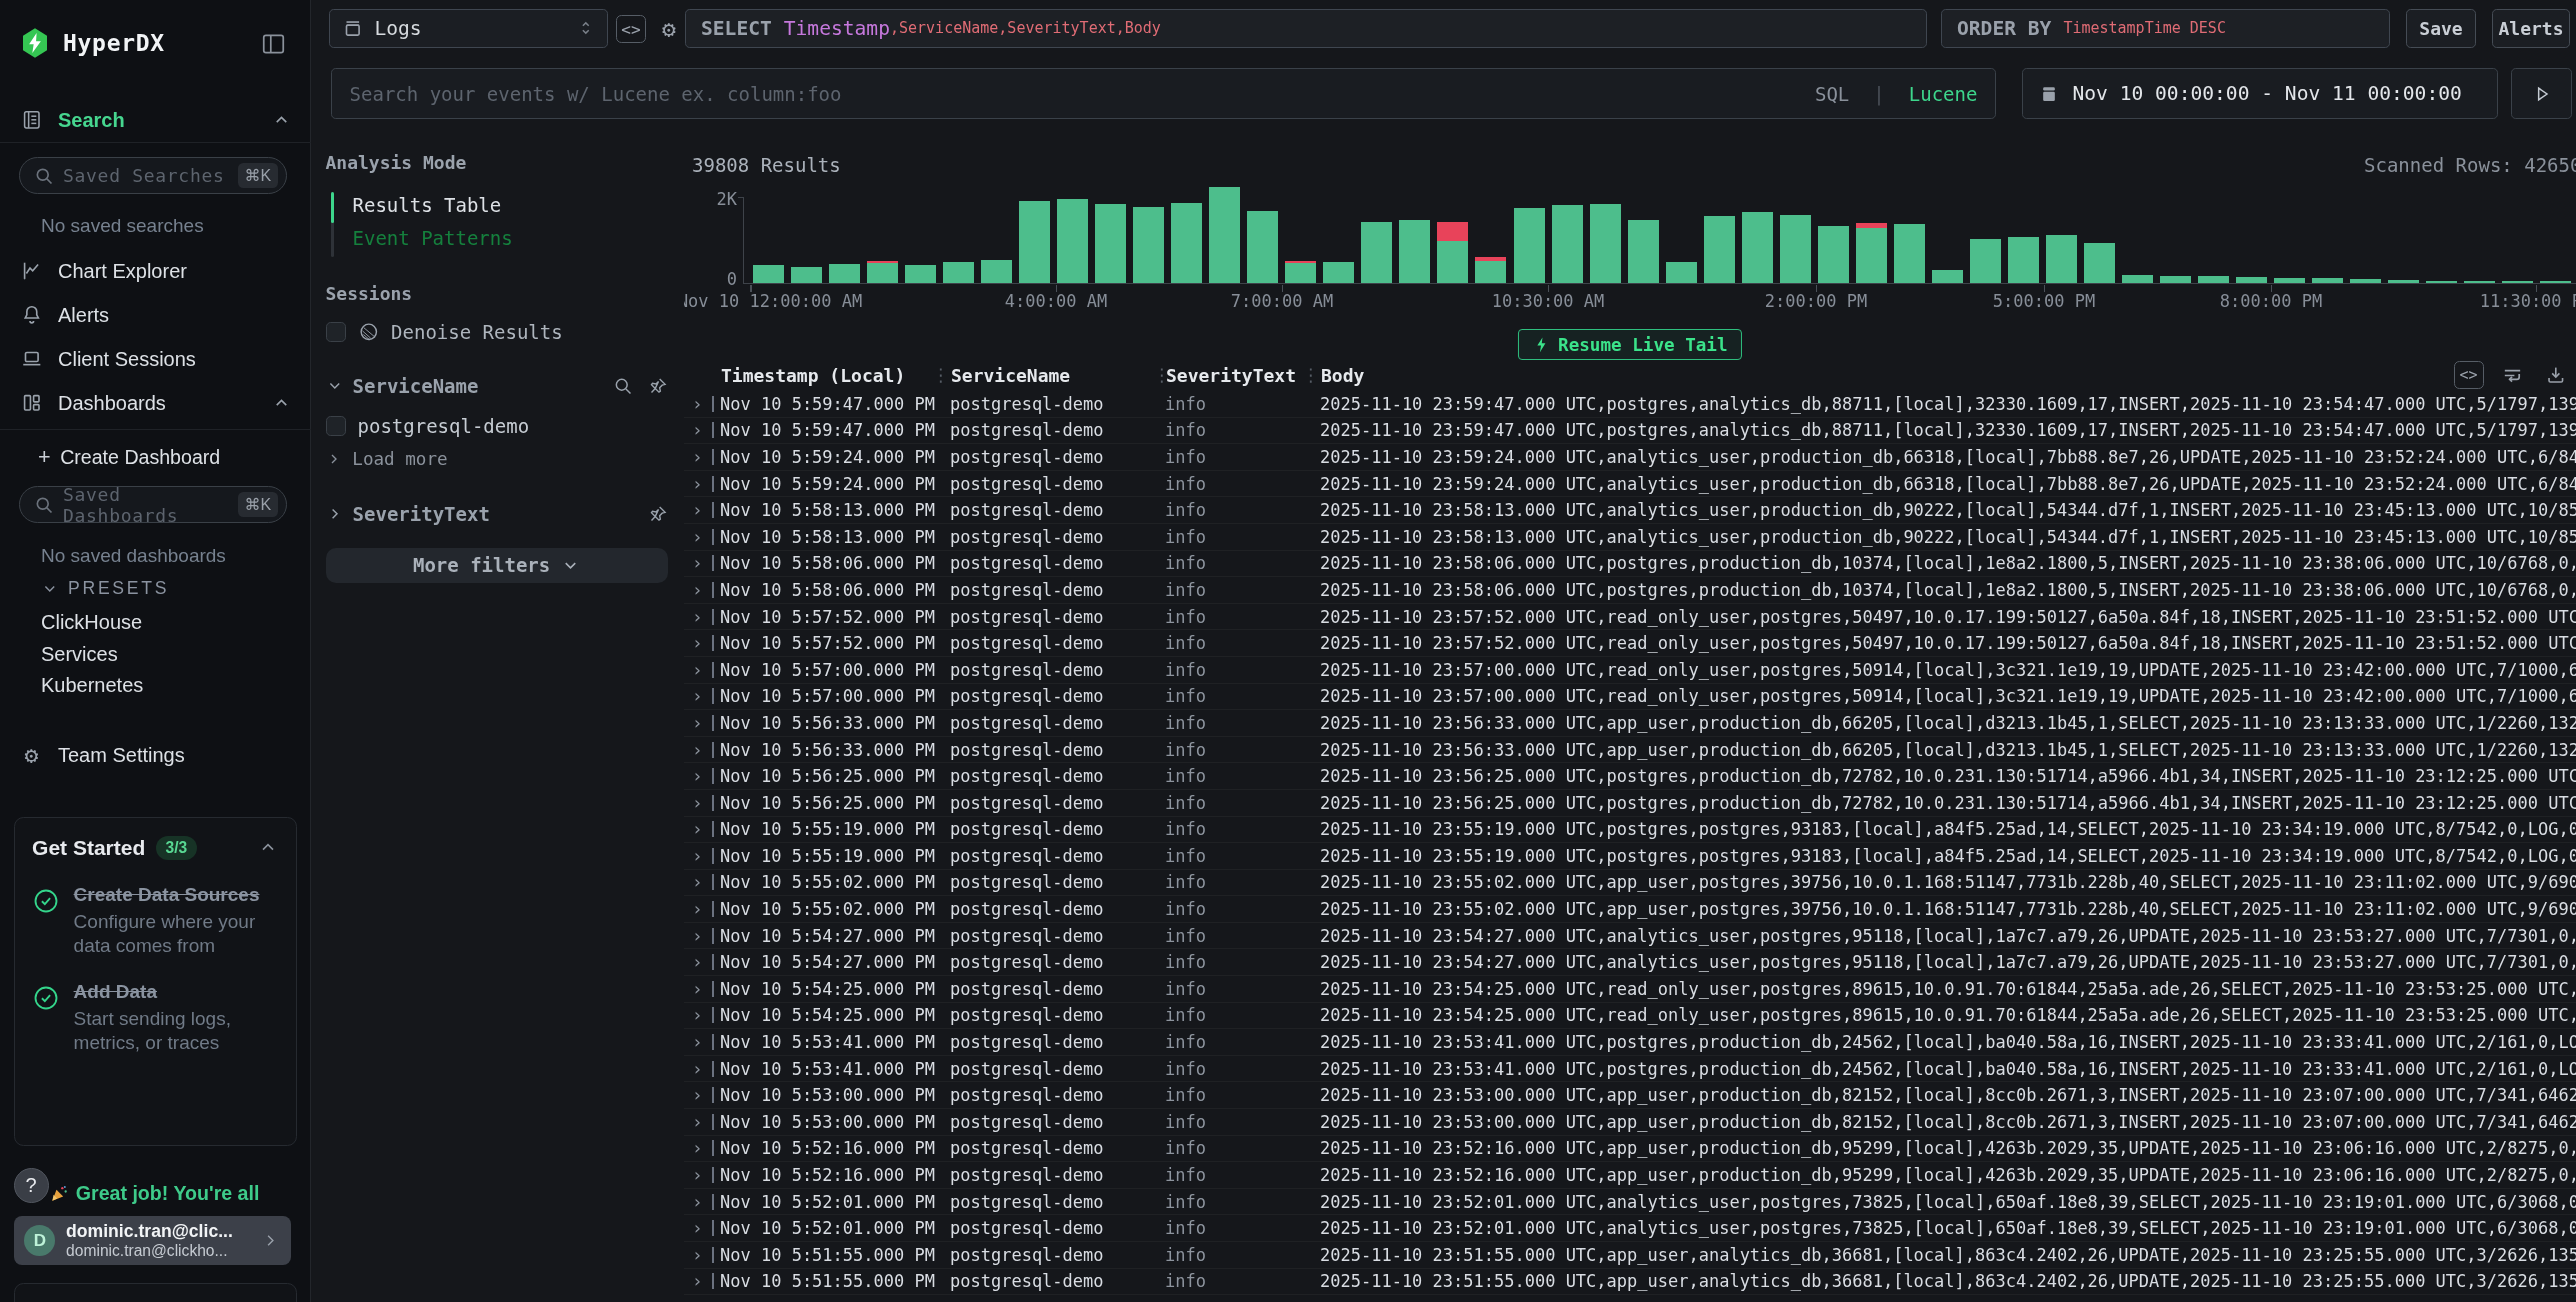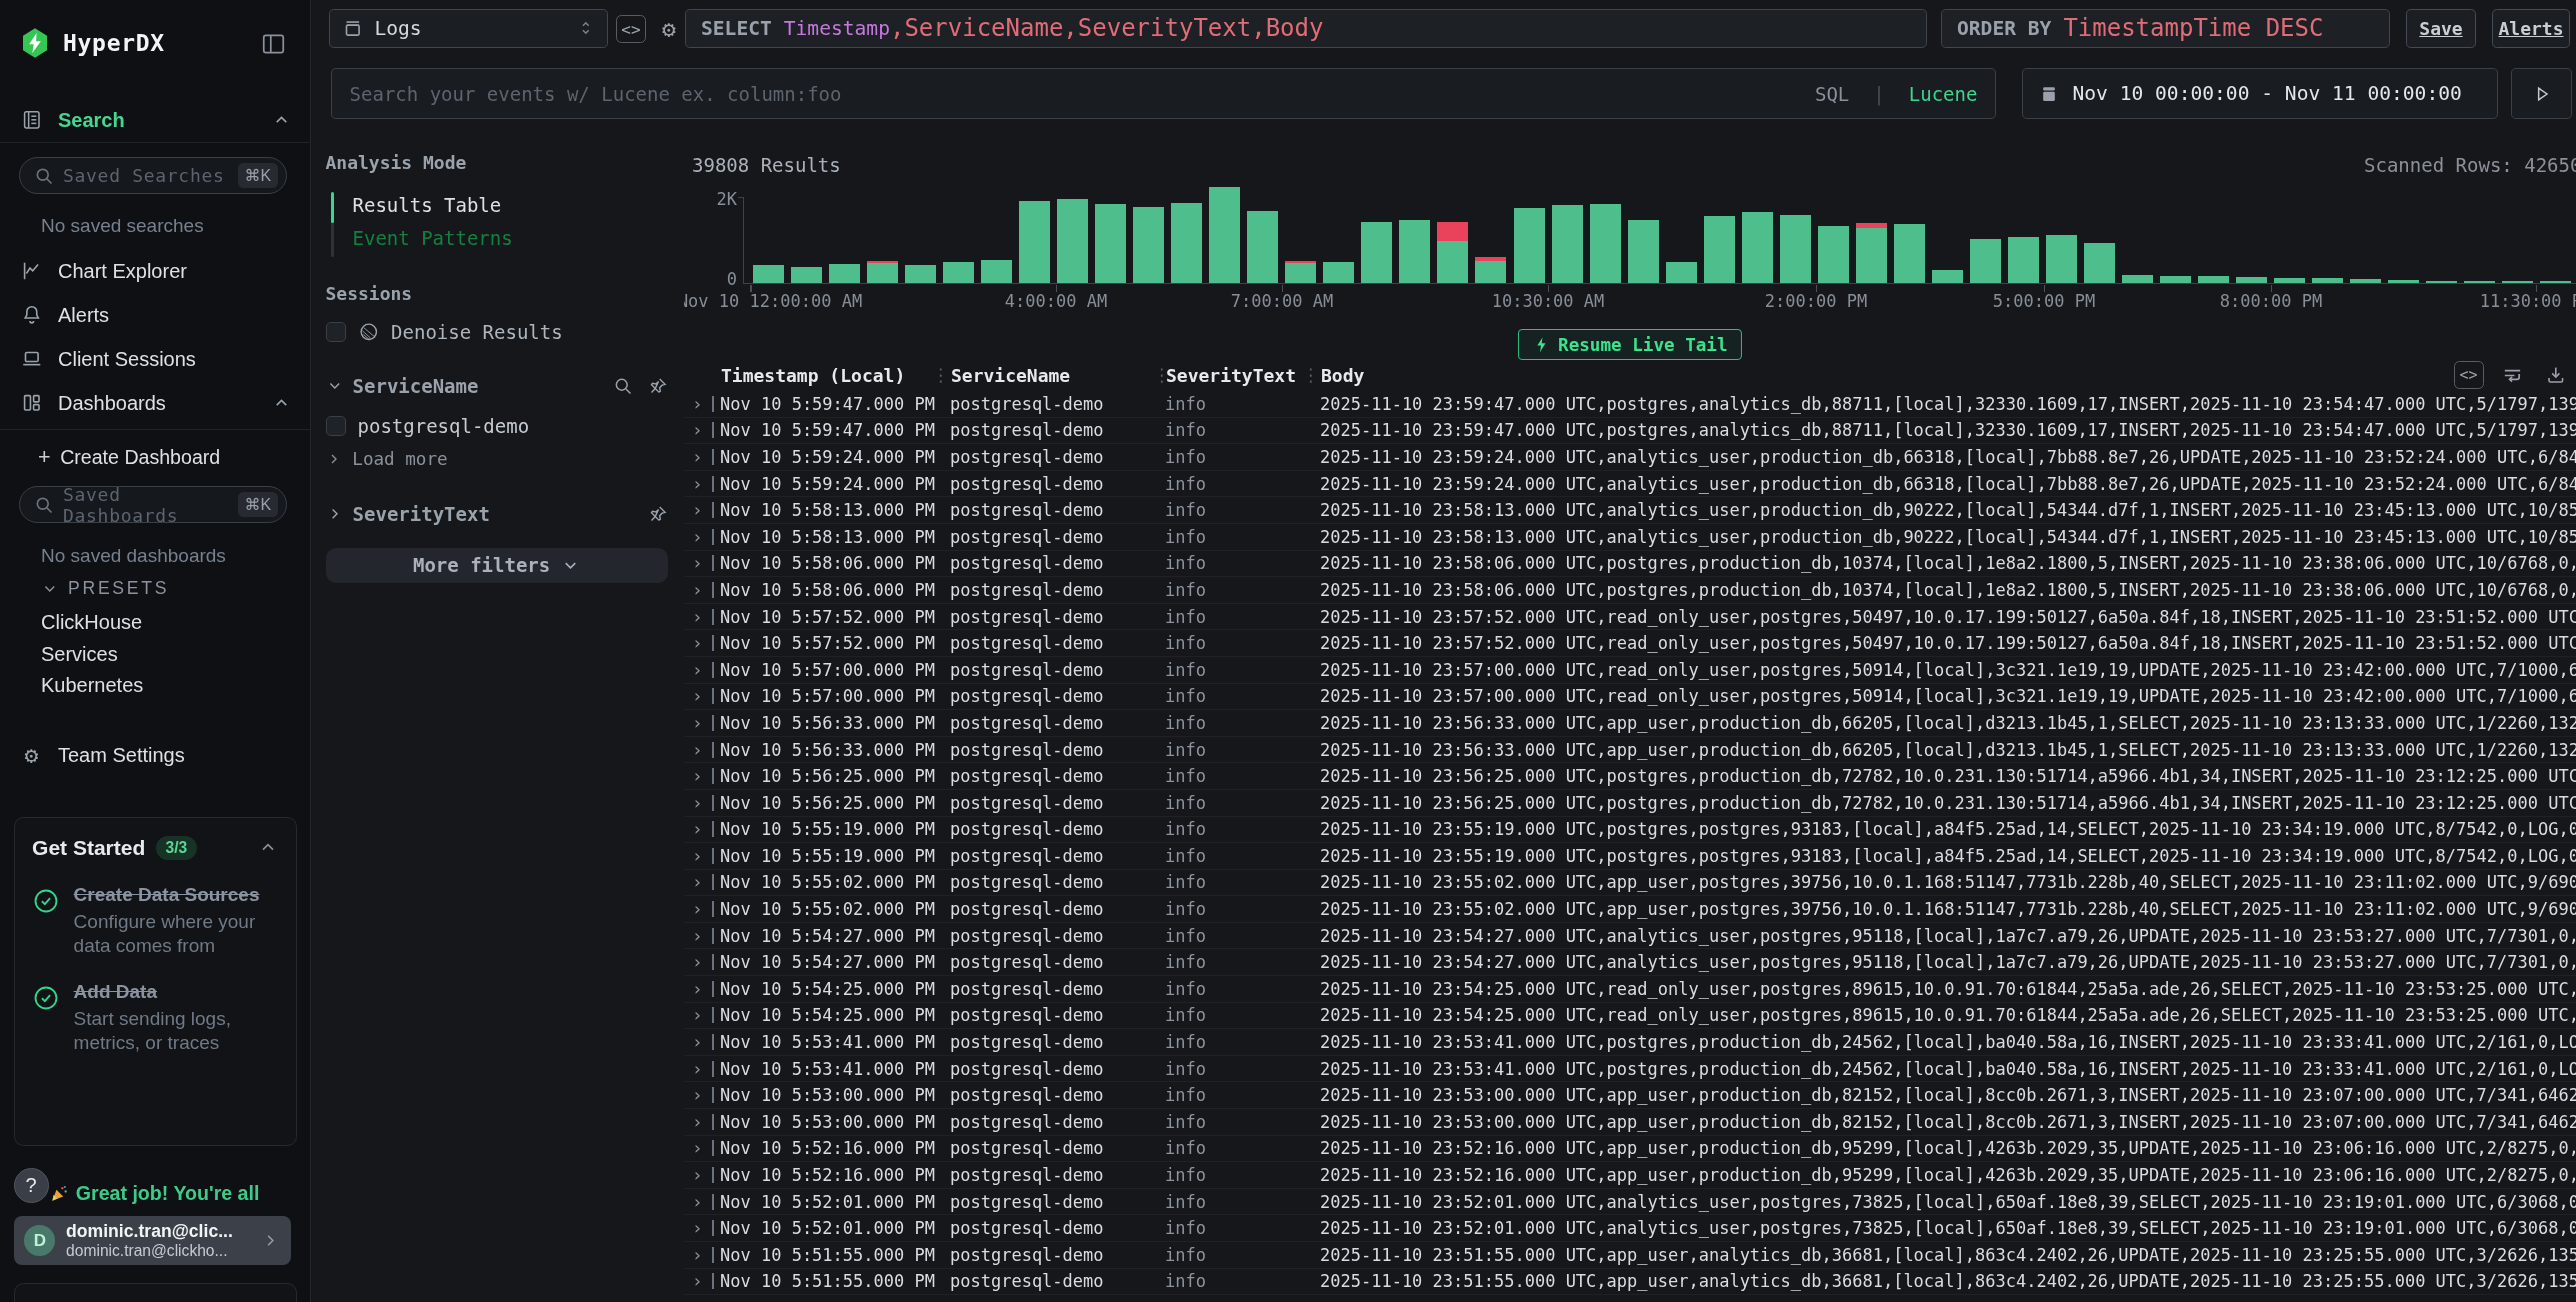--- a/index.html
+++ b/index.html
@@ -52,23 +52,23 @@
   #main { position:absolute; left:312px; top:0; width:2264px; height:1303px; }
   .box { background:#1b1e23; border:1px solid #3f4650; border-radius:4.7px; position:absolute; display:flex; align-items:center; }
   #src-select { left:17px; top:8.8px; width:279px; height:39px; padding:0 12px; gap:10.8px; cursor:pointer; }
   #src-select .lbl { font-size:19.6px; color:#d6dade; flex:1; }
   .icon-btn { position:absolute; color:#9aa1ab; cursor:pointer; display:flex; align-items:center; justify-content:center; }
   #code-btn { left:304px; top:15px; width:30px; height:28px; border:1px solid #565d66; border-radius:5.4px; font-size:16px; }
   #gear-btn { left:342px; top:15px; width:30px; height:28px; font-size:23px; }
   #select-input { left:373px; top:8.8px; width:1242px; height:39px; padding:0 15px; background:#1d2025; cursor:text; }
   .sqlkw { font-size:19.6px; font-weight:bold; color:#9aa1ab; }
   .fld-purple { font-size:19.6px; color:#c678dd; }
-  .fld-salmon { font-size:24px; color:#e06c75; }
+  .fld-salmon { font-size:15px; color:#e06c75; }
   #orderby-input { left:1629px; top:8.8px; width:449px; height:39px; padding:0 15px; background:#1d2025; cursor:text; }
-  .top-btn { font-size:18px; font-weight:bold; color:#c9ced5; justify-content:center; cursor:pointer; border-color:#454c55;text-decoration:underline; }
+  .top-btn { font-size:18px; font-weight:bold; color:#c9ced5; justify-content:center; cursor:pointer; border-color:#454c55; }
   #save-btn { left:2094px; top:8.8px; width:70px; height:39px; }
   #alerts-btn { left:2180px; top:8.8px; width:78px; height:39px; }
   #search-input { left:19px; top:68px; width:1665px; height:51px; background:#191c21; border-color:#3a4149; padding:0 17.6px; cursor:text; }
   #search-input .ph { font-size:19px; color:#5d646e; flex:1; }
   .lang-toggle { font-size:19px; display:flex; gap:24px; }
   .lang-sql { color:#8a919b; cursor:pointer; }
   .lang-sep { color:#4a5058; }
   .lang-lucene { color:#3dd68c; cursor:pointer; }
   #date-range { left:1710px; top:68px; width:476px; height:51px; background:#191c21; border-color:#3a4149; padding:0 16px; gap:13.5px; cursor:pointer; }
   #date-range .txt { font-size:19.6px; color:#e3e6ea; }

